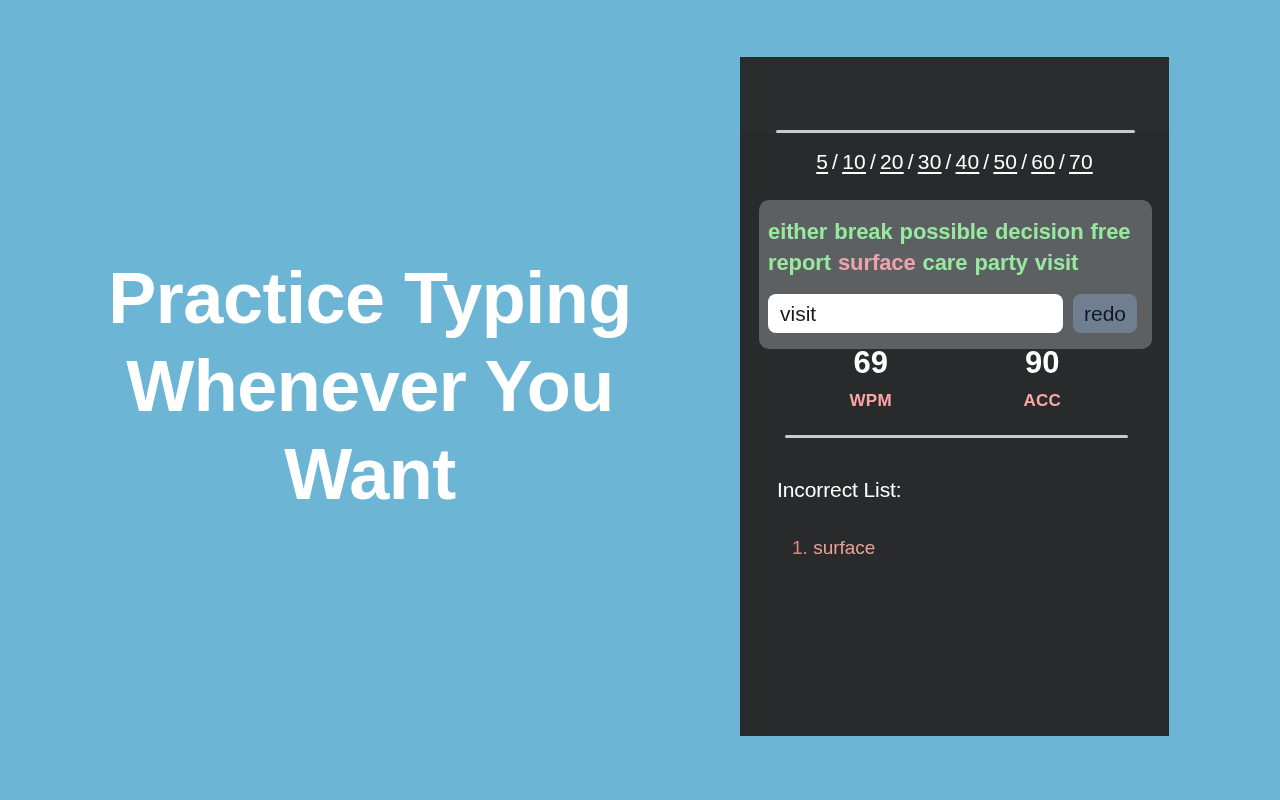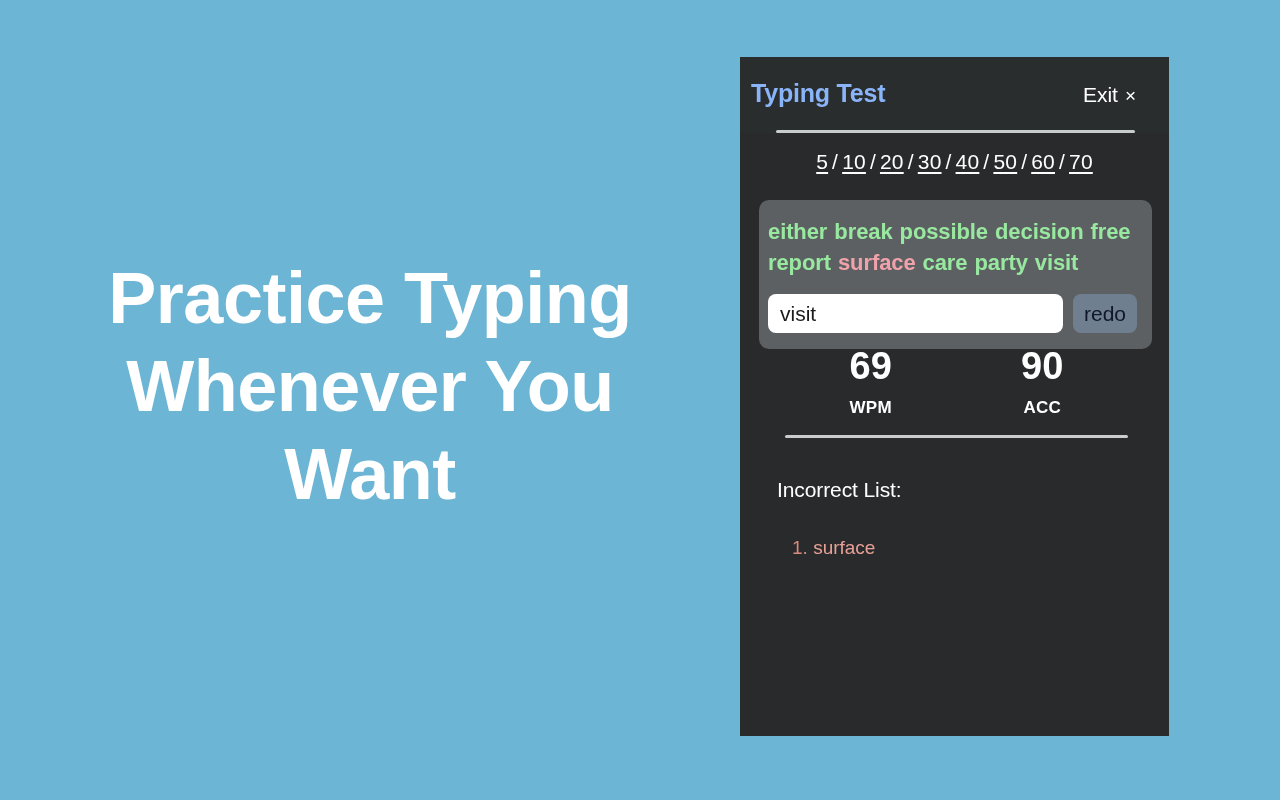--- a/index.html
+++ b/index.html
@@ -161,26 +161,26 @@
   #stats {
     position: absolute;
     left: 45px;
     right: 41px;
     top: 290px;
     display: flex;
   }
   .stat { flex: 1 1 0; text-align: center; }
   .stat-value {
     color: #ffffff;
-    font-size: 38px;
+    font-size: 31px;
     font-weight: 700;
     line-height: 1.05;
   }
   .stat-label {
-    color: #ffffff;
+    color: #fca5a5;
     font-size: 17px;
     font-weight: 700;
     margin-top: 11px;
     letter-spacing: 0.3px;
   }
 
   #stats-divider {
     position: absolute;
     left: 45px;
     width: 343px;
@@ -213,27 +213,20 @@
   #incorrect-list li .num { color: #d98a7e; }
 </style>
 </head>
 <body>
 
 <div id="hero">Practice Typing Whenever You Want</div>
 
 <div id="panel">
 
   <div id="panel-header">
-    <div class="header-row">
-      <div id="panel-title">Typing Test</div>
-      <div id="exit-button">
-        <span>Exit</span>
-        <span id="exit-close-icon">×</span>
-      </div>
-    </div>
     <div id="header-divider"></div>
   </div>
 
   <div id="durations"><span class="dur">5</span><span class="sep">/</span><span class="dur">10</span><span class="sep">/</span><span class="dur">20</span><span class="sep">/</span><span class="dur">30</span><span class="sep">/</span><span class="dur">40</span><span class="sep">/</span><span class="dur">50</span><span class="sep">/</span><span class="dur">60</span><span class="sep">/</span><span class="dur">70</span></div>
 
   <div id="word-card">
     <div id="word-list"><span class="w correct">either</span> <span class="w correct">break</span> <span class="w correct">possible</span> <span class="w correct">decision</span> <span class="w correct">free</span> <span class="w correct">report</span> <span class="w incorrect">surface</span> <span class="w correct">care</span> <span class="w correct">party</span> <span class="w correct">visit</span></div>
     <div id="input-row">
       <input id="typing-input" type="text" value="visit" style="">
       <button id="redo-button">redo</button>

